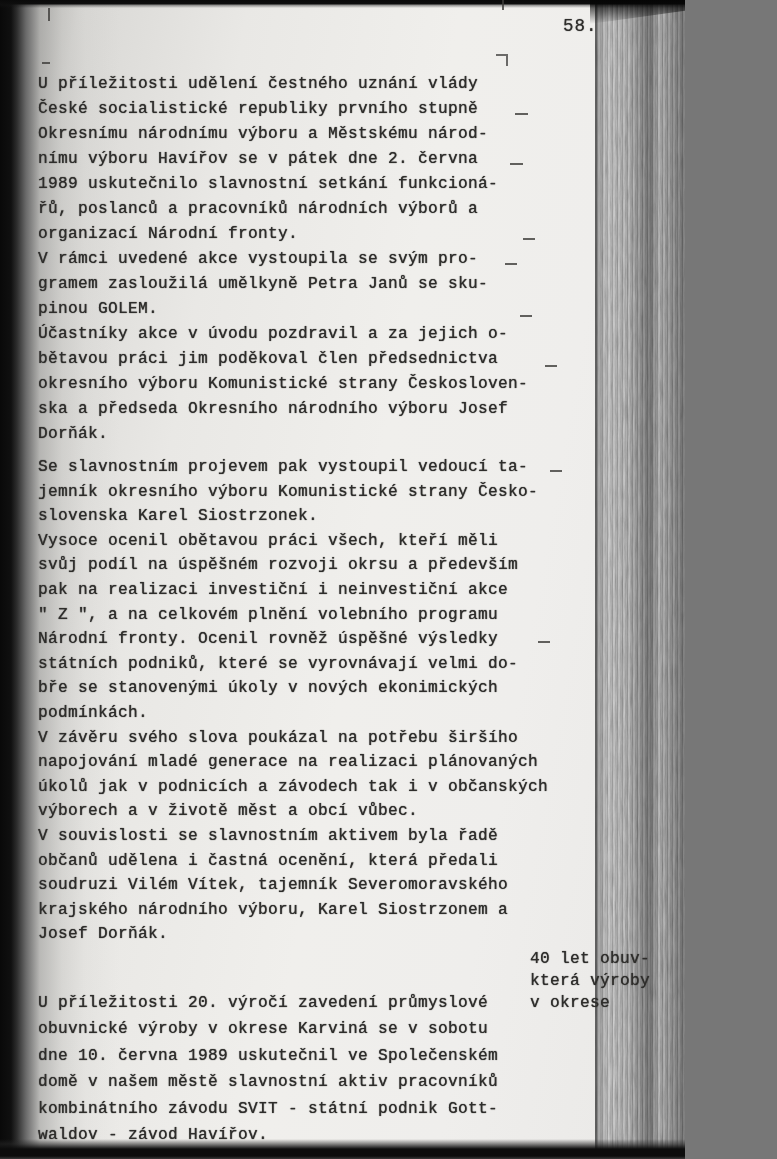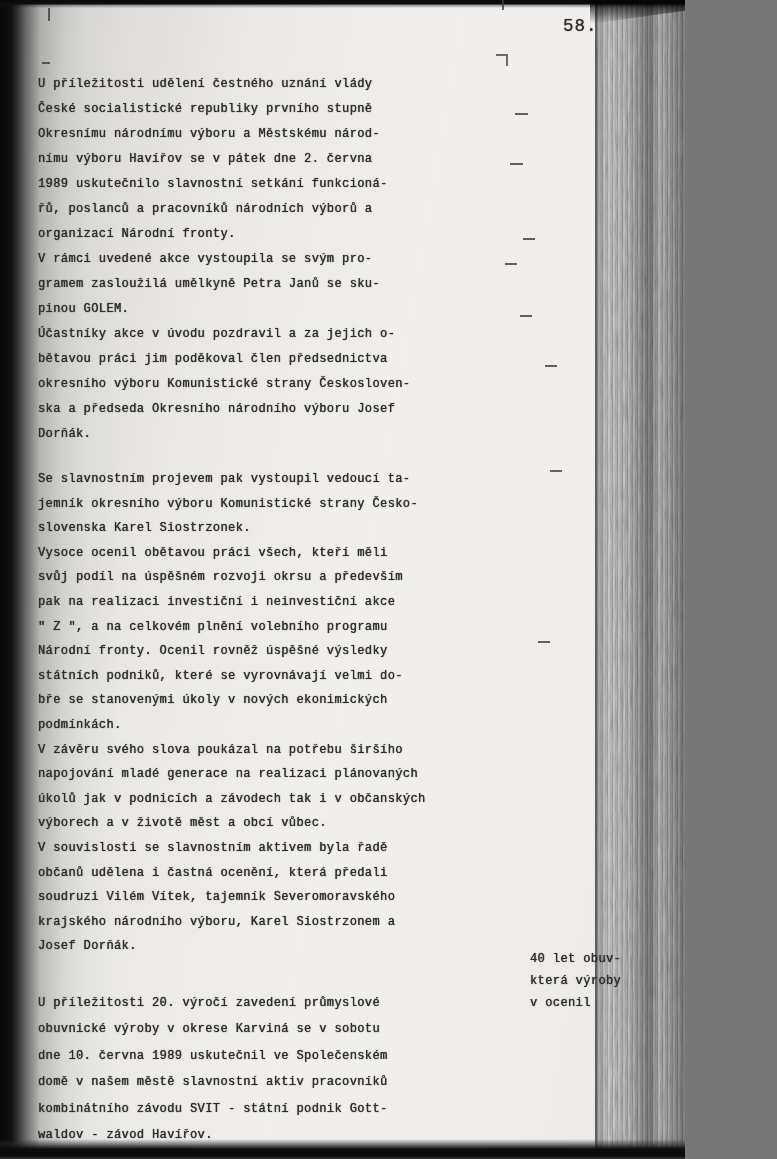--- a/index.html
+++ b/index.html
@@ -41,25 +41,25 @@
         rgba(70,70,70,.55) 82px, rgba(50,50,50,.6) 90px);
   }
   .band-wedge {
     position:absolute; top:0; right:0; width:95px; height:24px; z-index:5; pointer-events:none;
     background:linear-gradient(to bottom, rgba(5,5,5,.9), rgba(5,5,5,0));
     clip-path:polygon(0 0,100% 0,100% 45%,0 100%);
   }
   
   .para, .margin-note {
     position:absolute; white-space:pre; z-index:6;
-    font-size:12px; letter-spacing:.4px;
+    font-size:16px; letter-spacing:.4px;
     text-shadow:0 0 1px rgba(46,45,43,.9), .4px .4px .7px rgba(46,45,43,.35);
   }
   .para-1 { left:38px; top:72px;  line-height:25px;   }
-  .para-2 { left:38px; top:467px; line-height:24.6px; }
+  .para-2 { left:38px; top:455px; line-height:24.6px; }
   .para-3 { left:38px; top:950px; line-height:26.4px;margin-top:40px; }
   .margin-note-1 { left:508px; top:70px;  line-height:22.5px; }
   .margin-note-2 { left:530px; top:948px; line-height:22px;   }
   .page-number {
     position:absolute; left:563px; top:16px; z-index:6;
     font-size:17.5px; letter-spacing:1px;
     text-shadow:0 0 1px rgba(46,45,43,.9);
   }
   
   .mark { position:absolute; background:#3d3c3a; z-index:6; opacity:.8; }
@@ -91,21 +91,21 @@
     <div class="streaks"></div>
   </div>
   <div class="band-wedge"></div>
 
   <div class="page-number">58.</div>
 
   <div class="para para-1"><div class="tline">U příležitosti udělení čestného uznání vlády</div><div class="tline">České socialistické republiky prvního stupně</div><div class="tline">Okresnímu národnímu výboru a Městskému národ-</div><div class="tline">nímu výboru Havířov se v pátek dne 2. června</div><div class="tline">1989 uskutečnilo slavnostní setkání funkcioná-</div><div class="tline">řů, poslanců a pracovníků národních výborů a</div><div class="tline">organizací Národní fronty.</div><div class="tline">V rámci uvedené akce vystoupila se svým pro-</div><div class="tline">gramem zasloužilá umělkyně Petra Janů se sku-</div><div class="tline">pinou GOLEM.</div><div class="tline">Účastníky akce v úvodu pozdravil a za jejich o-</div><div class="tline">bětavou práci jim poděkoval člen předsednictva</div><div class="tline">okresního výboru Komunistické strany Českosloven-</div><div class="tline">ska a předseda Okresního národního výboru Josef</div><div class="tline">Dorňák.</div></div>
   <div class="para para-2"><div class="tline">Se slavnostním projevem pak vystoupil vedoucí ta-</div><div class="tline">jemník okresního výboru Komunistické strany Česko-</div><div class="tline">slovenska Karel Siostrzonek.</div><div class="tline">Vysoce ocenil obětavou práci všech, kteří měli</div><div class="tline">svůj podíl na úspěšném rozvoji okrsu a především</div><div class="tline">pak na realizaci investiční i neinvestiční akce</div><div class="tline">" Z ", a na celkovém plnění volebního programu</div><div class="tline">Národní fronty. Ocenil rovněž úspěšné výsledky</div><div class="tline">státních podniků, které se vyrovnávají velmi do-</div><div class="tline">bře se stanovenými úkoly v nových ekonimických</div><div class="tline">podmínkách.</div><div class="tline">V závěru svého slova poukázal na potřebu širšího</div><div class="tline">napojování mladé generace na realizaci plánovaných</div><div class="tline">úkolů jak v podnicích a závodech tak i v občanských</div><div class="tline">výborech a v životě měst a obcí vůbec.</div><div class="tline">V souvislosti se slavnostním aktivem byla řadě</div><div class="tline">občanů udělena i častná ocenění, která předali</div><div class="tline">soudruzi Vilém Vítek, tajemník Severomoravského</div><div class="tline">krajského národního výboru, Karel Siostrzonem a</div><div class="tline">Josef Dorňák.</div></div>
   <div class="para para-3"><div class="tline">U příležitosti 20. výročí zavedení průmyslové</div><div class="tline">obuvnické výroby v okrese Karviná se v sobotu</div><div class="tline">dne 10. června 1989 uskutečnil ve Společenském</div><div class="tline">domě v našem městě slavnostní aktiv pracovníků</div><div class="tline">kombinátního závodu SVIT - státní podnik Gott-</div><div class="tline">waldov - závod Havířov.</div></div>
 
-  <div class="margin-note margin-note-2"><div class="tline">40 let obuv-</div><div class="tline">která výroby</div><div class="tline">v ocenil</div></div>
+  <div class="margin-note margin-note-2"><div class="tline">40 let obuv-</div><div class="tline">která výroby</div><div class="tline">v okrese</div></div>
 
   <div class="mark tick-v" style="left:48px;  top:8px;  height:13px;"></div>
   <div class="mark tick-v" style="left:502px; top:0px;  height:10px;"></div>
   <div class="plus-mark"></div>
   <div class="mark dash-h" style="left:42px;  top:62px;  width:8px;"></div>
   <div class="mark dash-h" style="left:515px; top:113px; width:13px;"></div>
   <div class="mark dash-h" style="left:510px; top:163px; width:13px;"></div>
   <div class="mark dash-h" style="left:523px; top:238px; width:12px;"></div>
   <div class="mark dash-h" style="left:505px; top:263px; width:12px;"></div>
   <div class="mark dash-h" style="left:520px; top:315px; width:12px;"></div>

